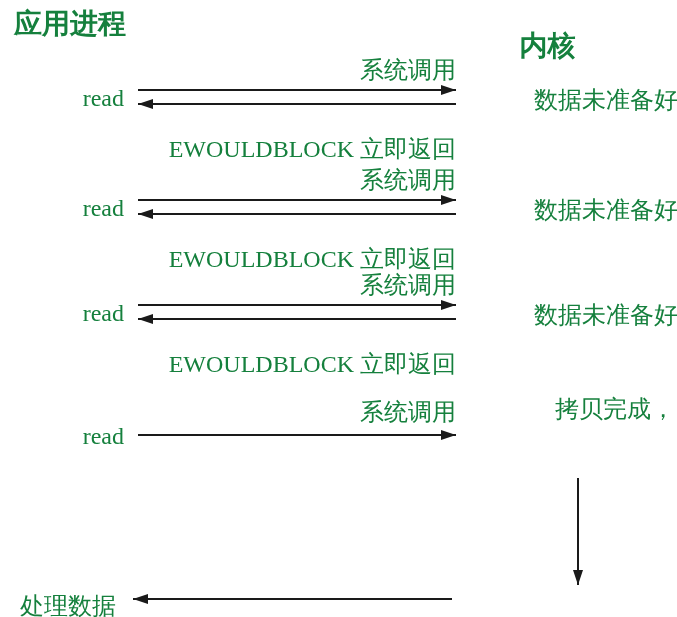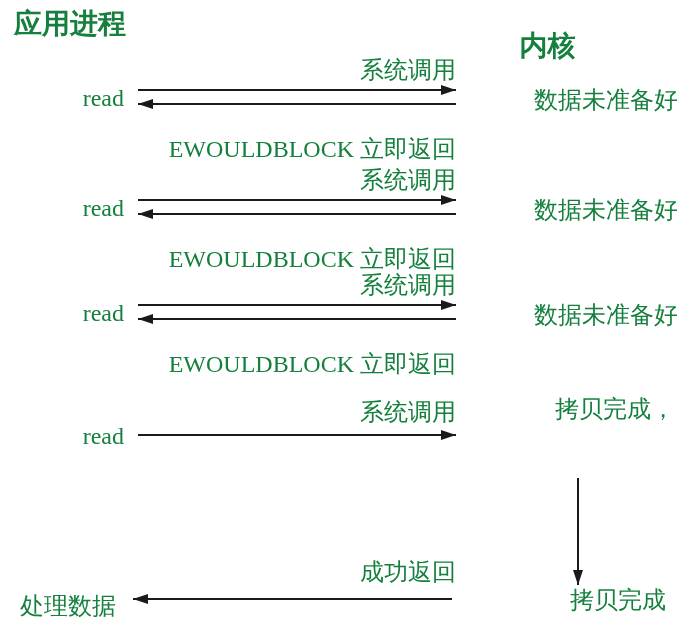--- a/index.html
+++ b/index.html
@@ -125,19 +125,17 @@
   <div class="final">
     <div class="txt f-syscall">系统调用</div>
     <div class="hline e f-arrow-e"></div>
     <div class="txt f-read">read</div>
     <div class="txt f-kernel">
       <div>拷贝完成，</div>
     </div>
   </div>
 
   <div class="vline s" style="left:577px; top:478px; height:107px;"></div>
-  <div class="txt" style="left:496px; top:586px; width:170px;">拷贝完成</div>
 
-  <div class="txt" style="left:138px; top:558px; width:318px;">成功返回</div>
   <div class="hline w" style="left:133px; top:598px; width:319px;"></div>
   <div class="txt" style="left:6px; top:592px; width:110px;">处理数据</div>
 
 </div>
 
 </body></html>

